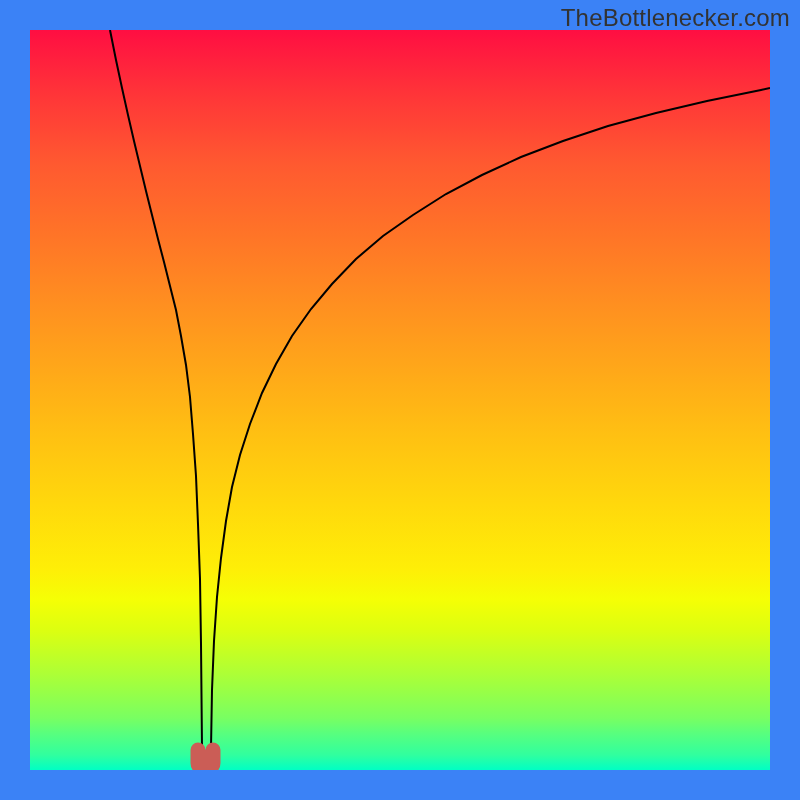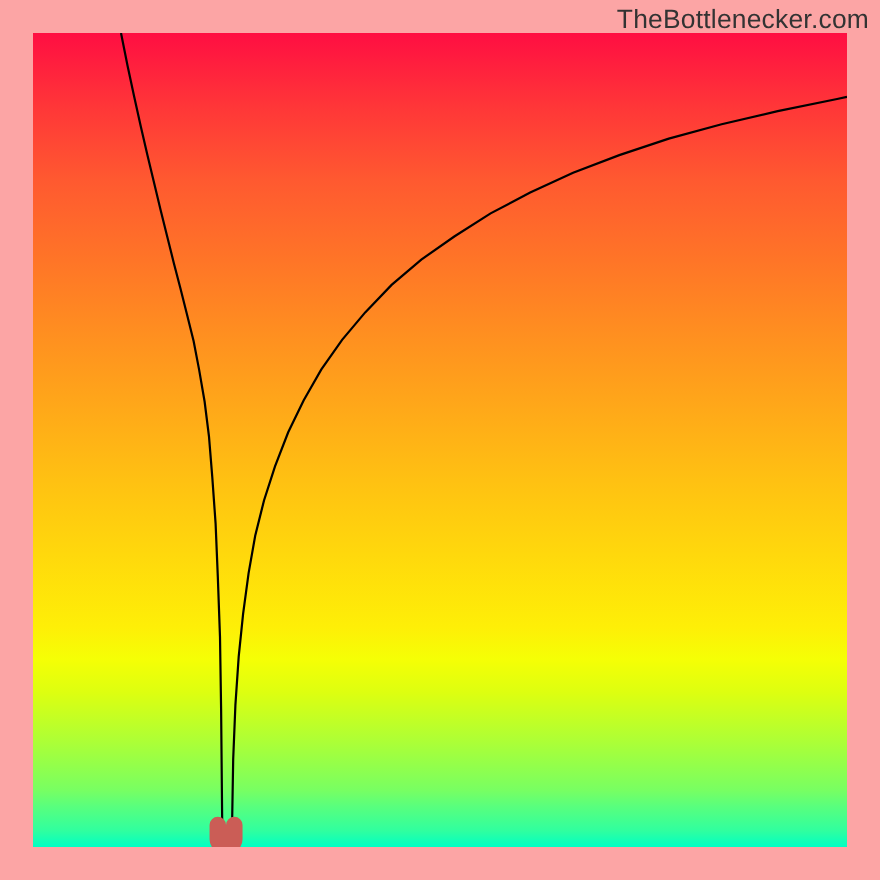--- a/index.html
+++ b/index.html
@@ -8,21 +8,21 @@
     width: 800px;
     height: 800px;
     overflow: hidden;
     background: #000;
     font-family: Arial, Helvetica, sans-serif;
   }
   .frame {
     position: relative;
     width: 800px;
     height: 800px;
-    background: #fca5a5;
+    background: #3b82f6;
   }
   .plot-area {
     position: absolute;
     left: 30px;
     top: 30px;
     width: 740px;
     height: 740px;
   }
   .plot-area .gradient {
     position: absolute;

